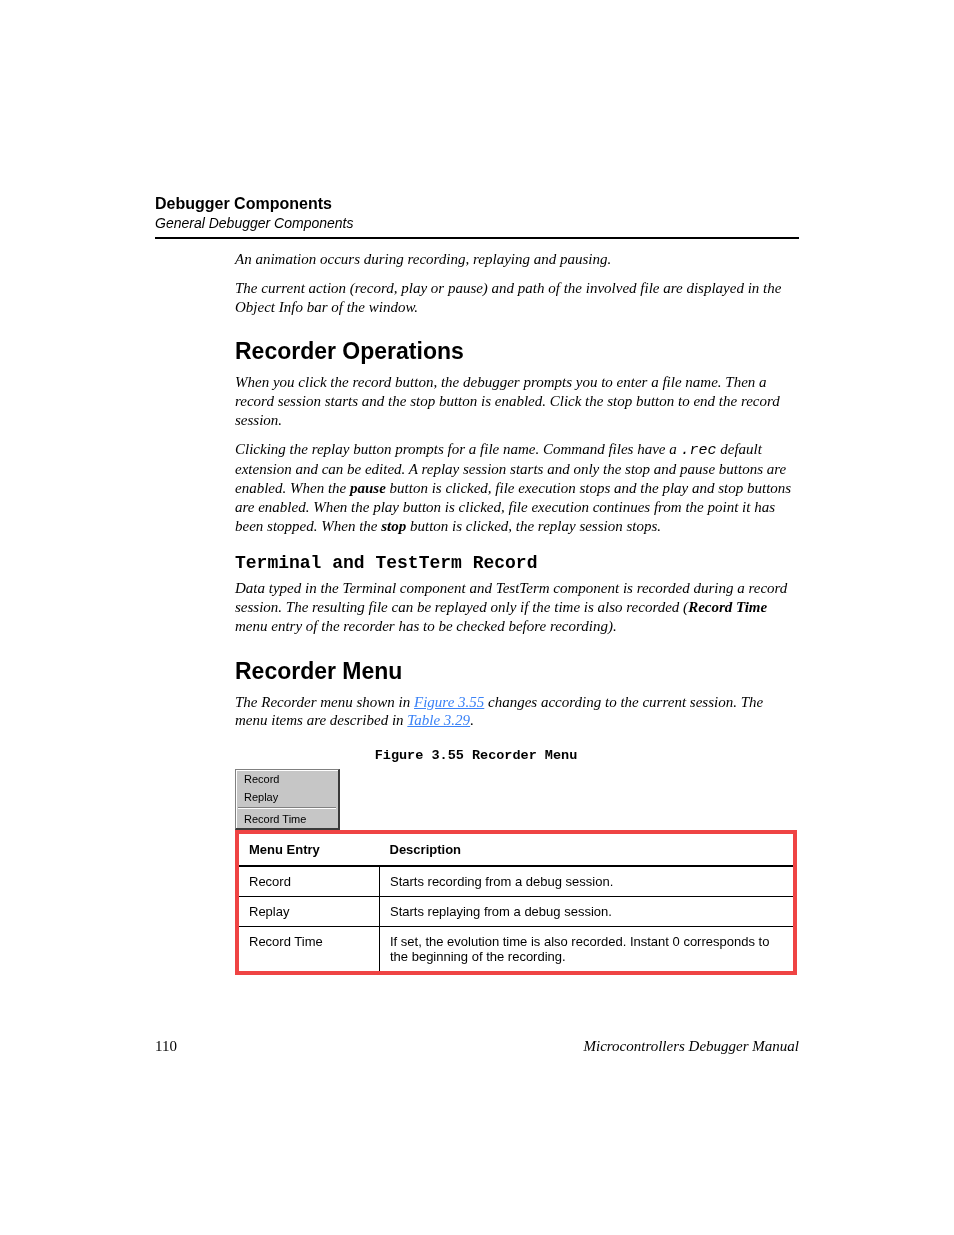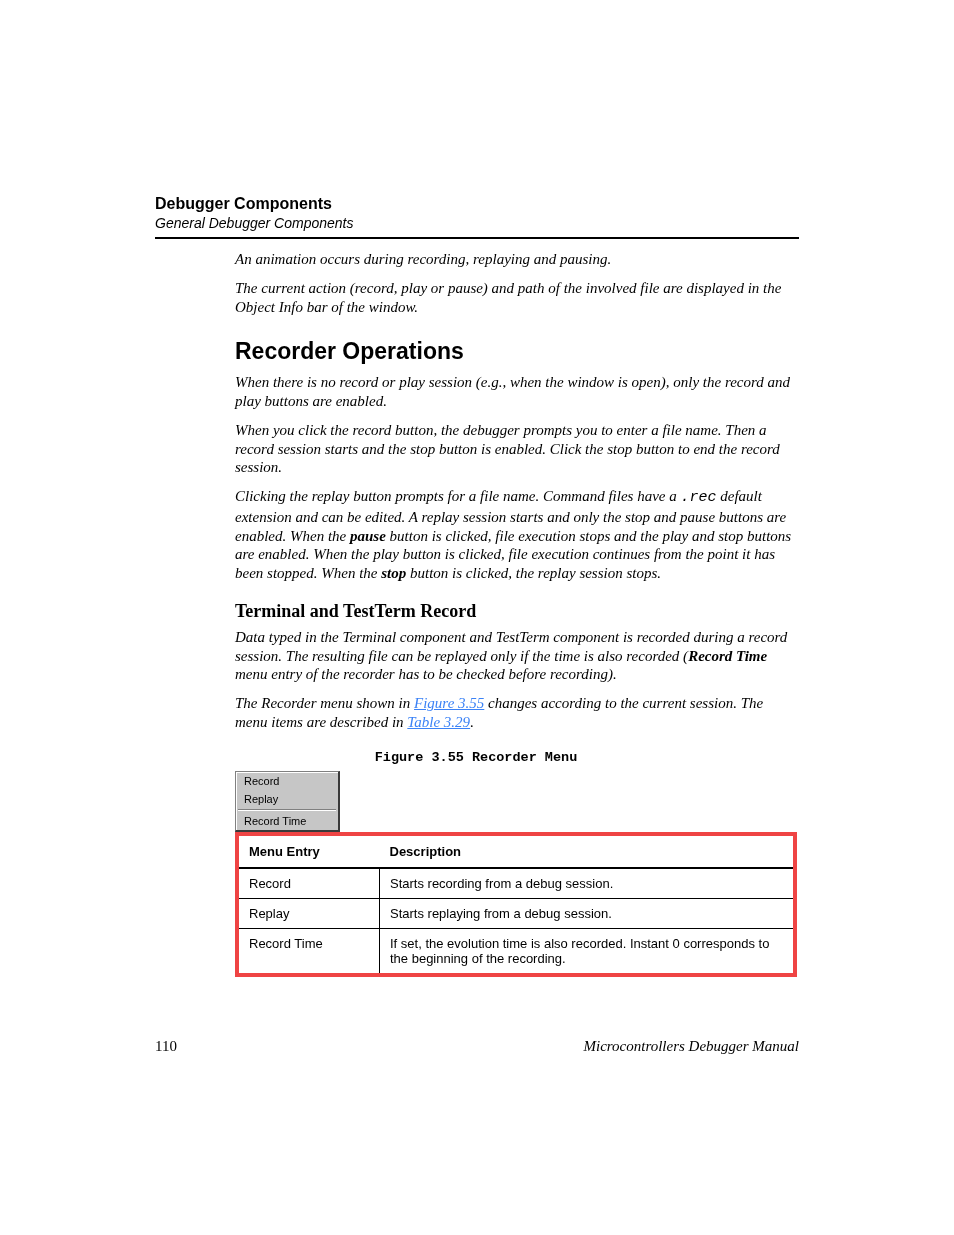--- a/index.html
+++ b/index.html
@@ -54,21 +54,21 @@
   }
   .body .mono { font-family: "Courier New", monospace; }
   .body a.link { color: #3b82f6; text-decoration: underline; }
   h2.section {
     font-family: Arial, Helvetica, sans-serif;
     font-weight: bold;
     font-size: 23px;
     margin: 22px 0 8px 0;
   }
   h3.subsection {
-    font-family: Liberation Serif, serif;
+    font-family: Liberation Mono, monospace;
     font-weight: bold;
     font-size: 18px;
     margin: 18px 0 6px 0;
   }
   .caption {
     font-family: Liberation Mono, monospace;
     font-weight: bold;
     font-size: 13.5px;
     margin: 18px 0 6px 8px;
     text-align: center;
@@ -148,31 +148,31 @@
     <p class="h2">General Debugger Components</p>
     <hr class="rule">
   </div>
 
   <div class="body">
 
     <p>An animation occurs during recording, replaying and pausing.</p>
     <p>The current action (record, play or pause) and path of the involved file are displayed in the Object Info bar of the window.</p>
 
     <h2 class="section">Recorder Operations</h2>
-    <p>When there is no record or play session (e.g., when the window is open), only the record and play buttons are enabled.</p>
     <p>When you click the record button, the debugger prompts you to enter a file name. Then a record session starts and the stop button is enabled. Click the stop button to end the record session.</p>
     <p>
       <span>Clicking the replay button prompts for a file name. Command files have a </span><span class="mono">.rec</span><span> default extension and can be edited. A replay session starts and only the stop and pause buttons are enabled. When the </span><b>pause</b><span> button is clicked, file execution stops and the play and stop buttons are enabled. When the play button is clicked, file execution continues from the point it has been stopped. When the </span><b>stop</b><span> button is clicked, the replay session stops.</span>
     </p>
 
     <h3 class="subsection">Terminal and TestTerm Record</h3>
     <p>
       <span>Data typed in the Terminal component and TestTerm component is recorded during a record session. The resulting file can be replayed only if the time is also recorded (</span><b>Record Time</b><span> menu entry of the recorder has to be checked before recording).</span>
     </p>
 
+    <h2 class="section">Recorder Menu</h2>
     <p>
       <span>The Recorder menu shown in </span><a href="#" class="link">Figure 3.55</a><span> changes according to the current session. The menu items are described in </span><a href="#" class="link">Table 3.29</a><span>.</span>
     </p>
 
     <div class="caption caption-outdent">Figure 3.55  Recorder Menu</div>
 
     <div class="menu-rec">
       <div class="mi">Record</div>
       <div class="mi">Replay</div>
       <div class="sep"></div>

